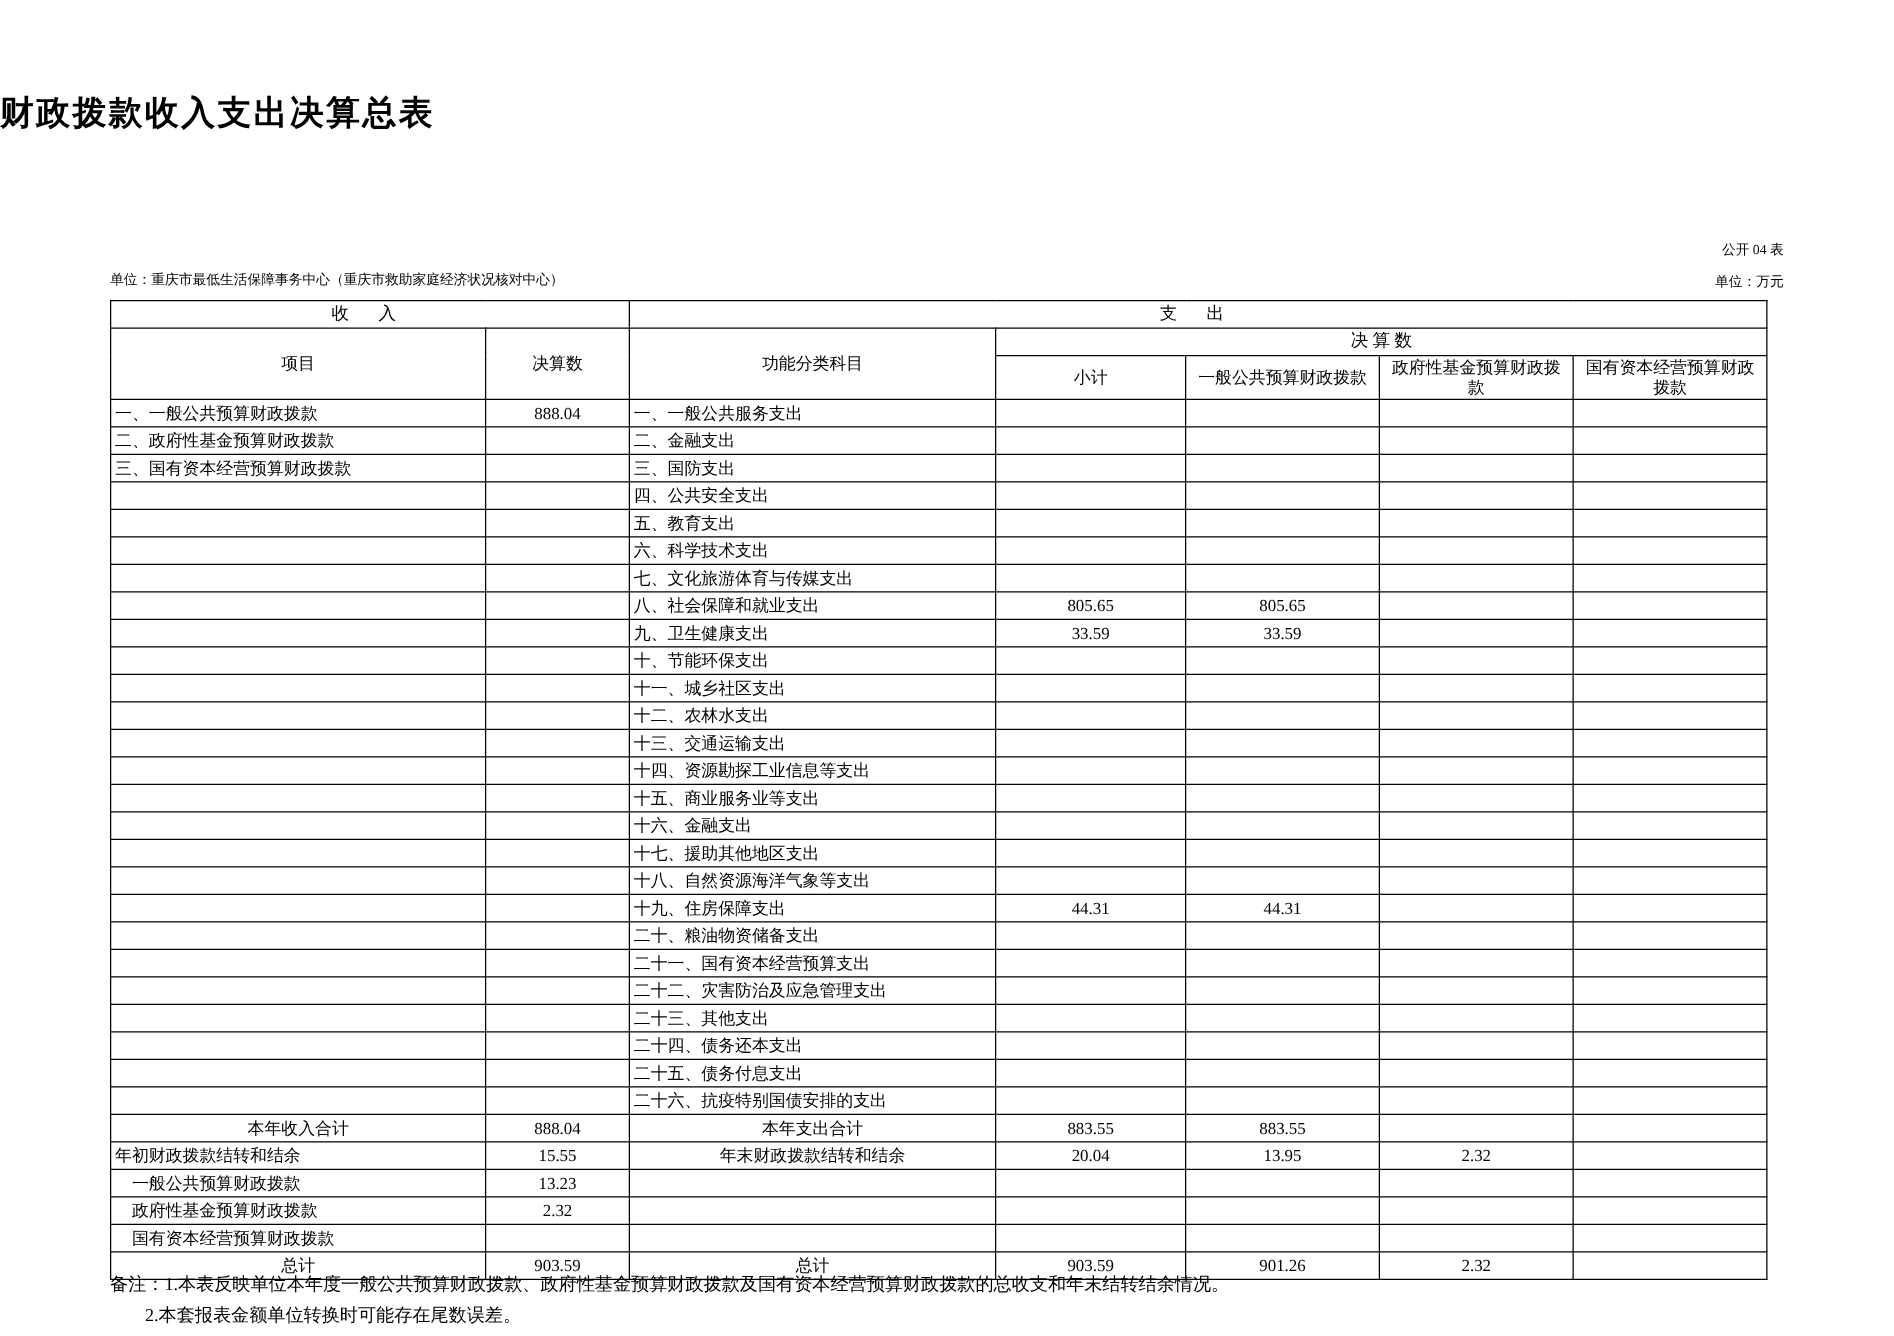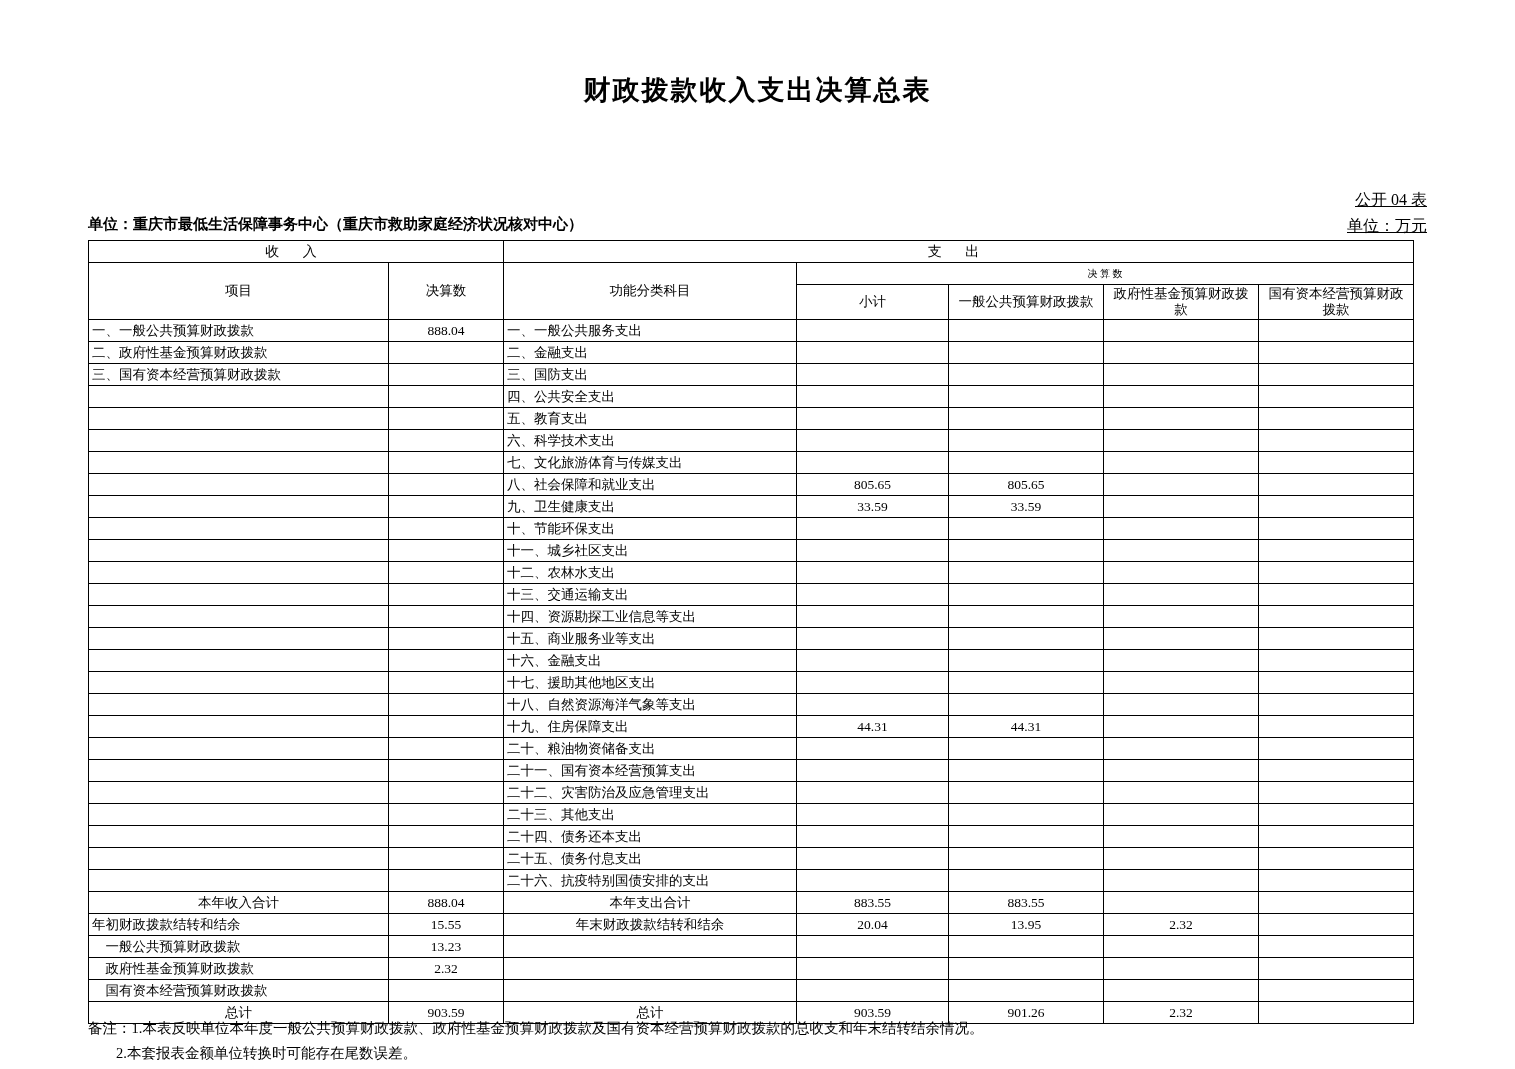--- a/index.html
+++ b/index.html
@@ -15,43 +15,40 @@
     position: relative;
     overflow: hidden;
   }
   .page {
     position: relative;
     width: 1515px;
     height: 1069px;
     box-sizing: border-box;
   }
   .doc-title {
-    text-align: center;
     font-size: 27px;
     font-weight: bold;
     letter-spacing: 2px;
     margin-top: 72px;
     font-family: "Liberation Serif", "DejaVu Serif", serif;
   }
   .meta-right {
     position: absolute;
     right: 88px;
     top: 115px;
     text-align: right;
-    font-size: 16px;
+    font-size: 11px;
     line-height: 26px;
-    text-decoration: underline;
   }
   .meta-left {
     position: absolute;
     left: 88px;
     top: 141px;
-    font-size: 15px;
+    font-size: 11px;
     line-height: 22px;
-    font-weight: bold;
   }
   table.main {
     position: absolute;
     left: 88px;
     top: 168px;
     border-collapse: collapse;
     width: 1325px;
     font-size: 13.5px;
     table-layout: fixed;
   }
@@ -67,21 +64,21 @@
   .c-center { text-align: center; }
   .bold { font-weight: bold; font-family: Liberation Serif, serif; }
   .hdr-big {
     text-align: center;
     font-size: 14px;
     letter-spacing: 10px;
     height: 22px;
   }
   .hdr-sub {
     text-align: center;
-    font-size: 10px;
+    font-size: 14px;
     height: 22px;
   }
   .hdr-col {
     text-align: center;
     font-size: 13.5px;
     line-height: 15px;
     height: 40px;
   }
   .num { text-align: center; }
   .row-h { height: 20.6px; }

